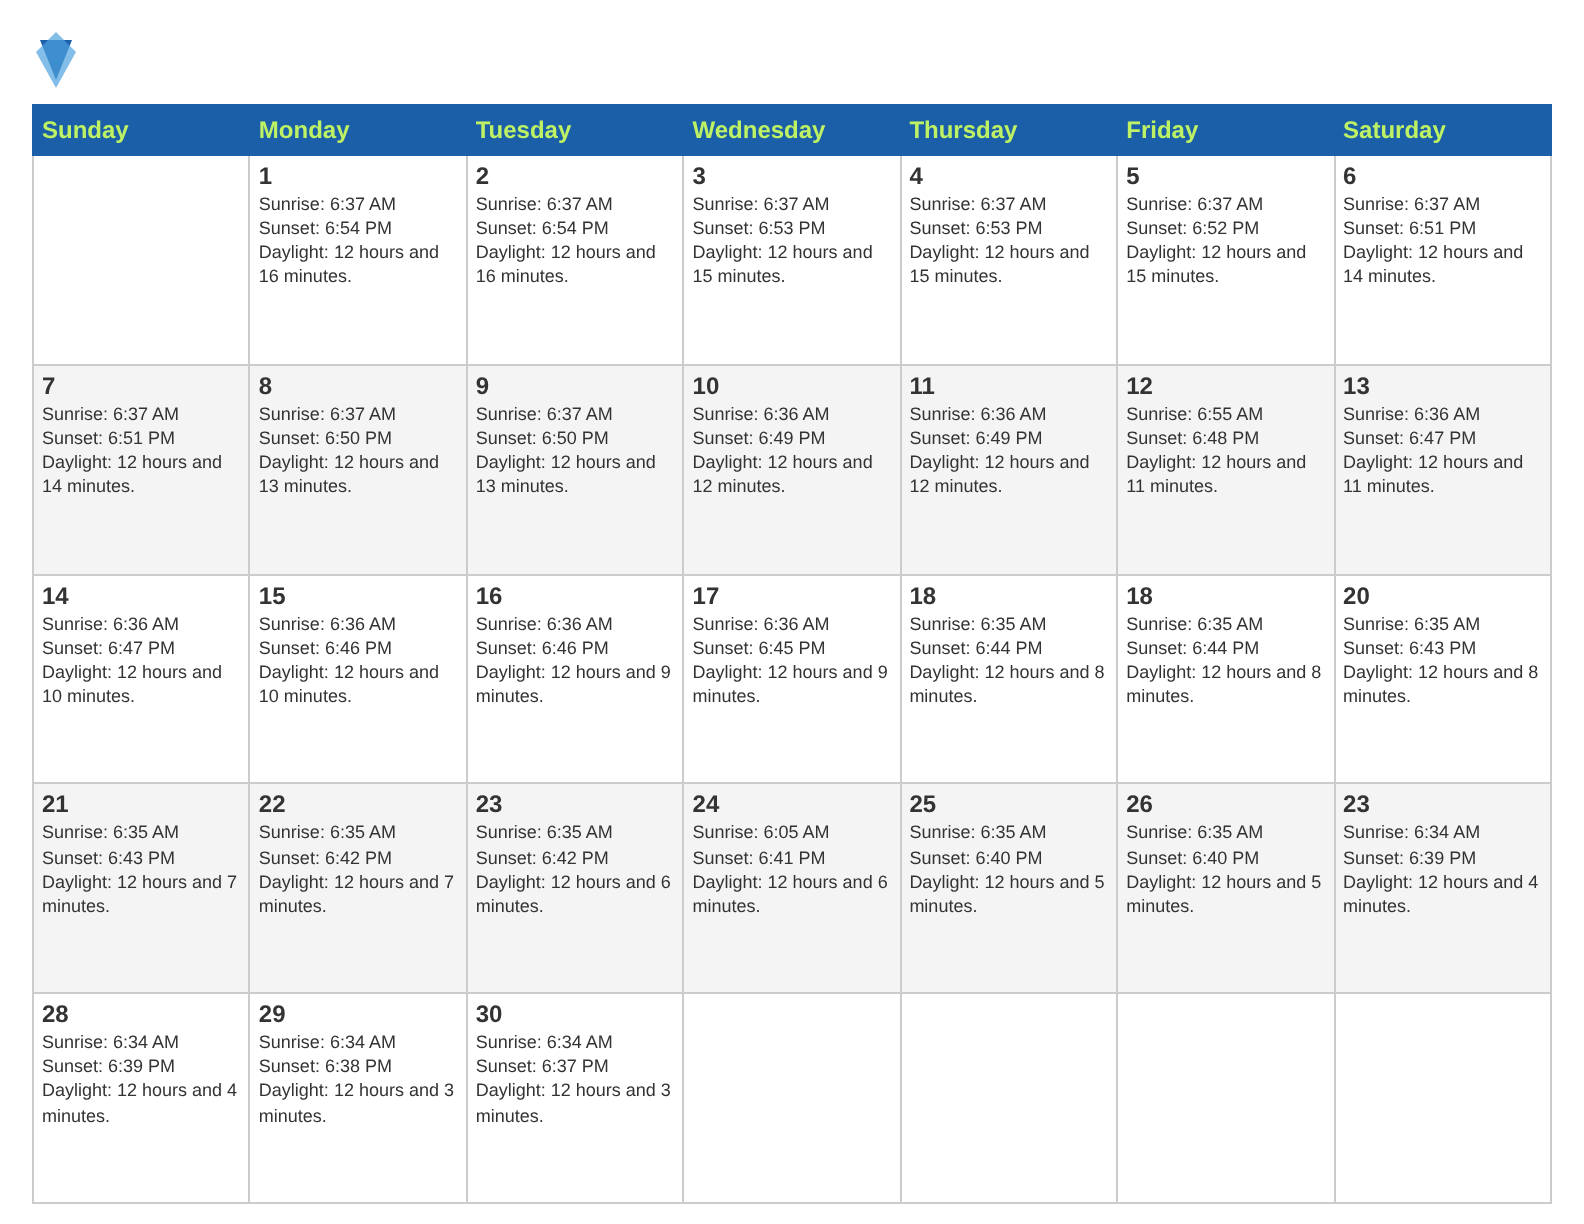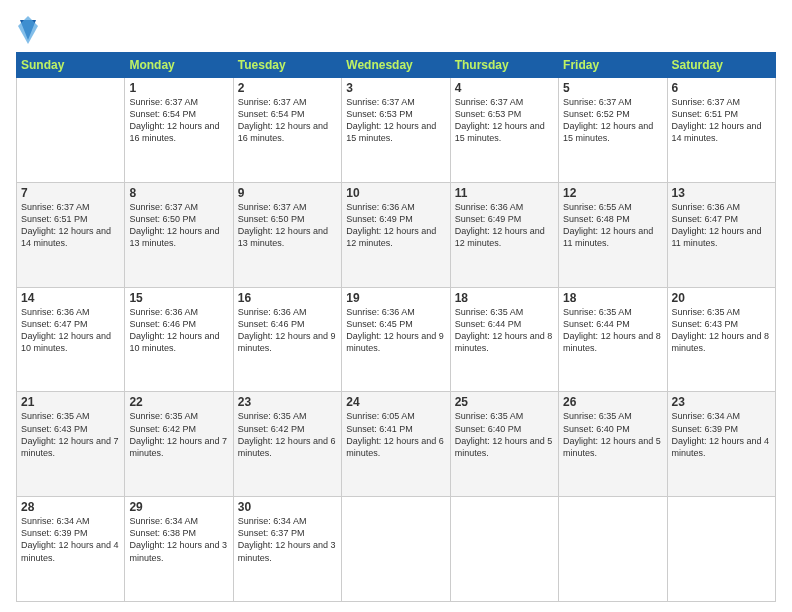--- a/index.html
+++ b/index.html
@@ -251,21 +251,21 @@
 and 10 minutes.</div>
           </td>
           <td>
             <span class="day-num">16</span>
             <div class="cell-info">Sunrise: 6:36 AM
 Sunset: 6:46 PM
 Daylight: 12 hours
 and 9 minutes.</div>
           </td>
           <td>
-            <span class="day-num">19</span>
+            <span class="day-num">17</span>
             <div class="cell-info">Sunrise: 6:36 AM
 Sunset: 6:45 PM
 Daylight: 12 hours
 and 9 minutes.</div>
           </td>
           <td>
             <span class="day-num">18</span>
             <div class="cell-info">Sunrise: 6:35 AM
 Sunset: 6:44 PM
 Daylight: 12 hours

